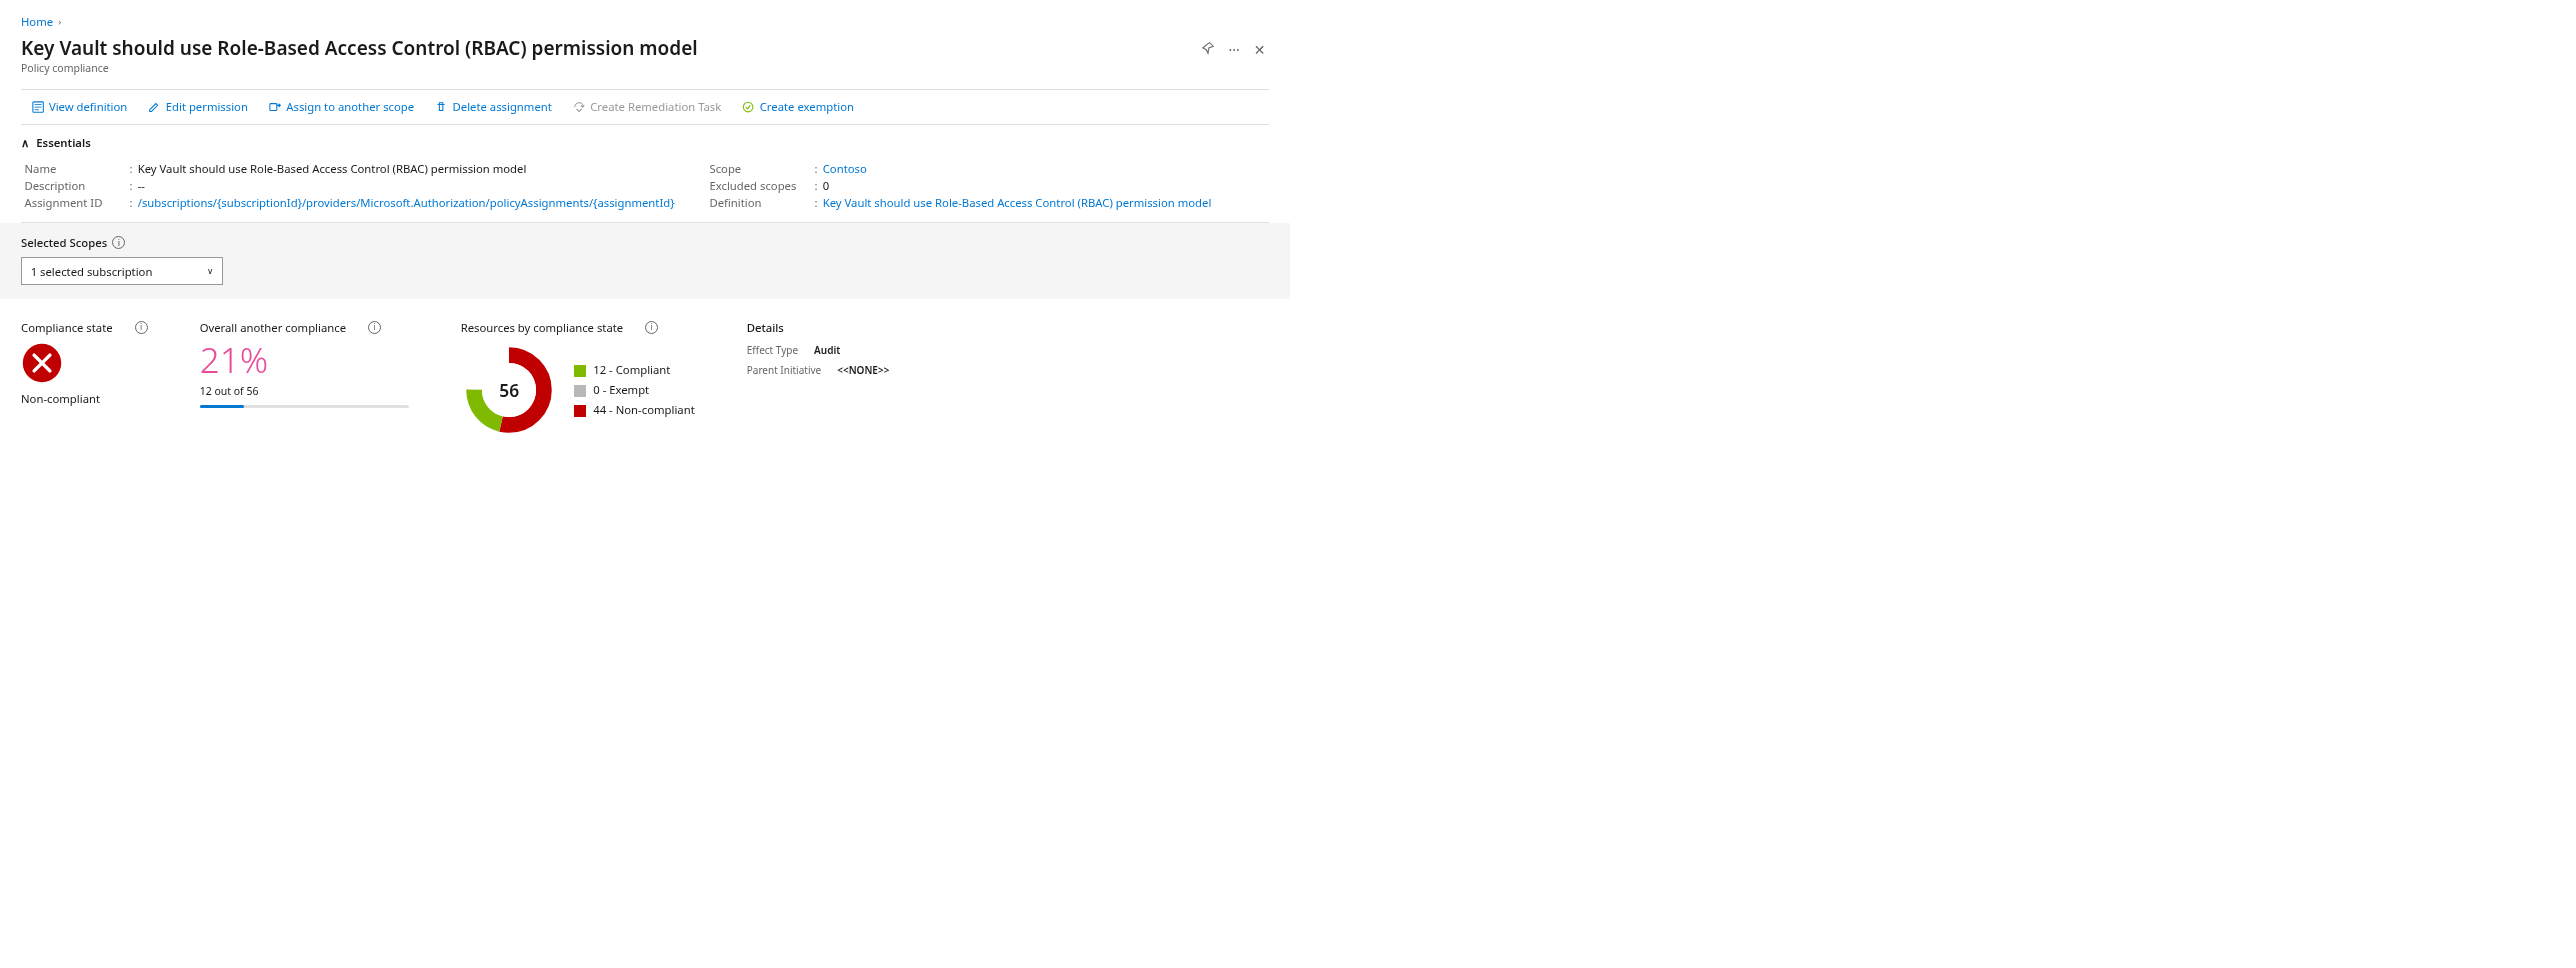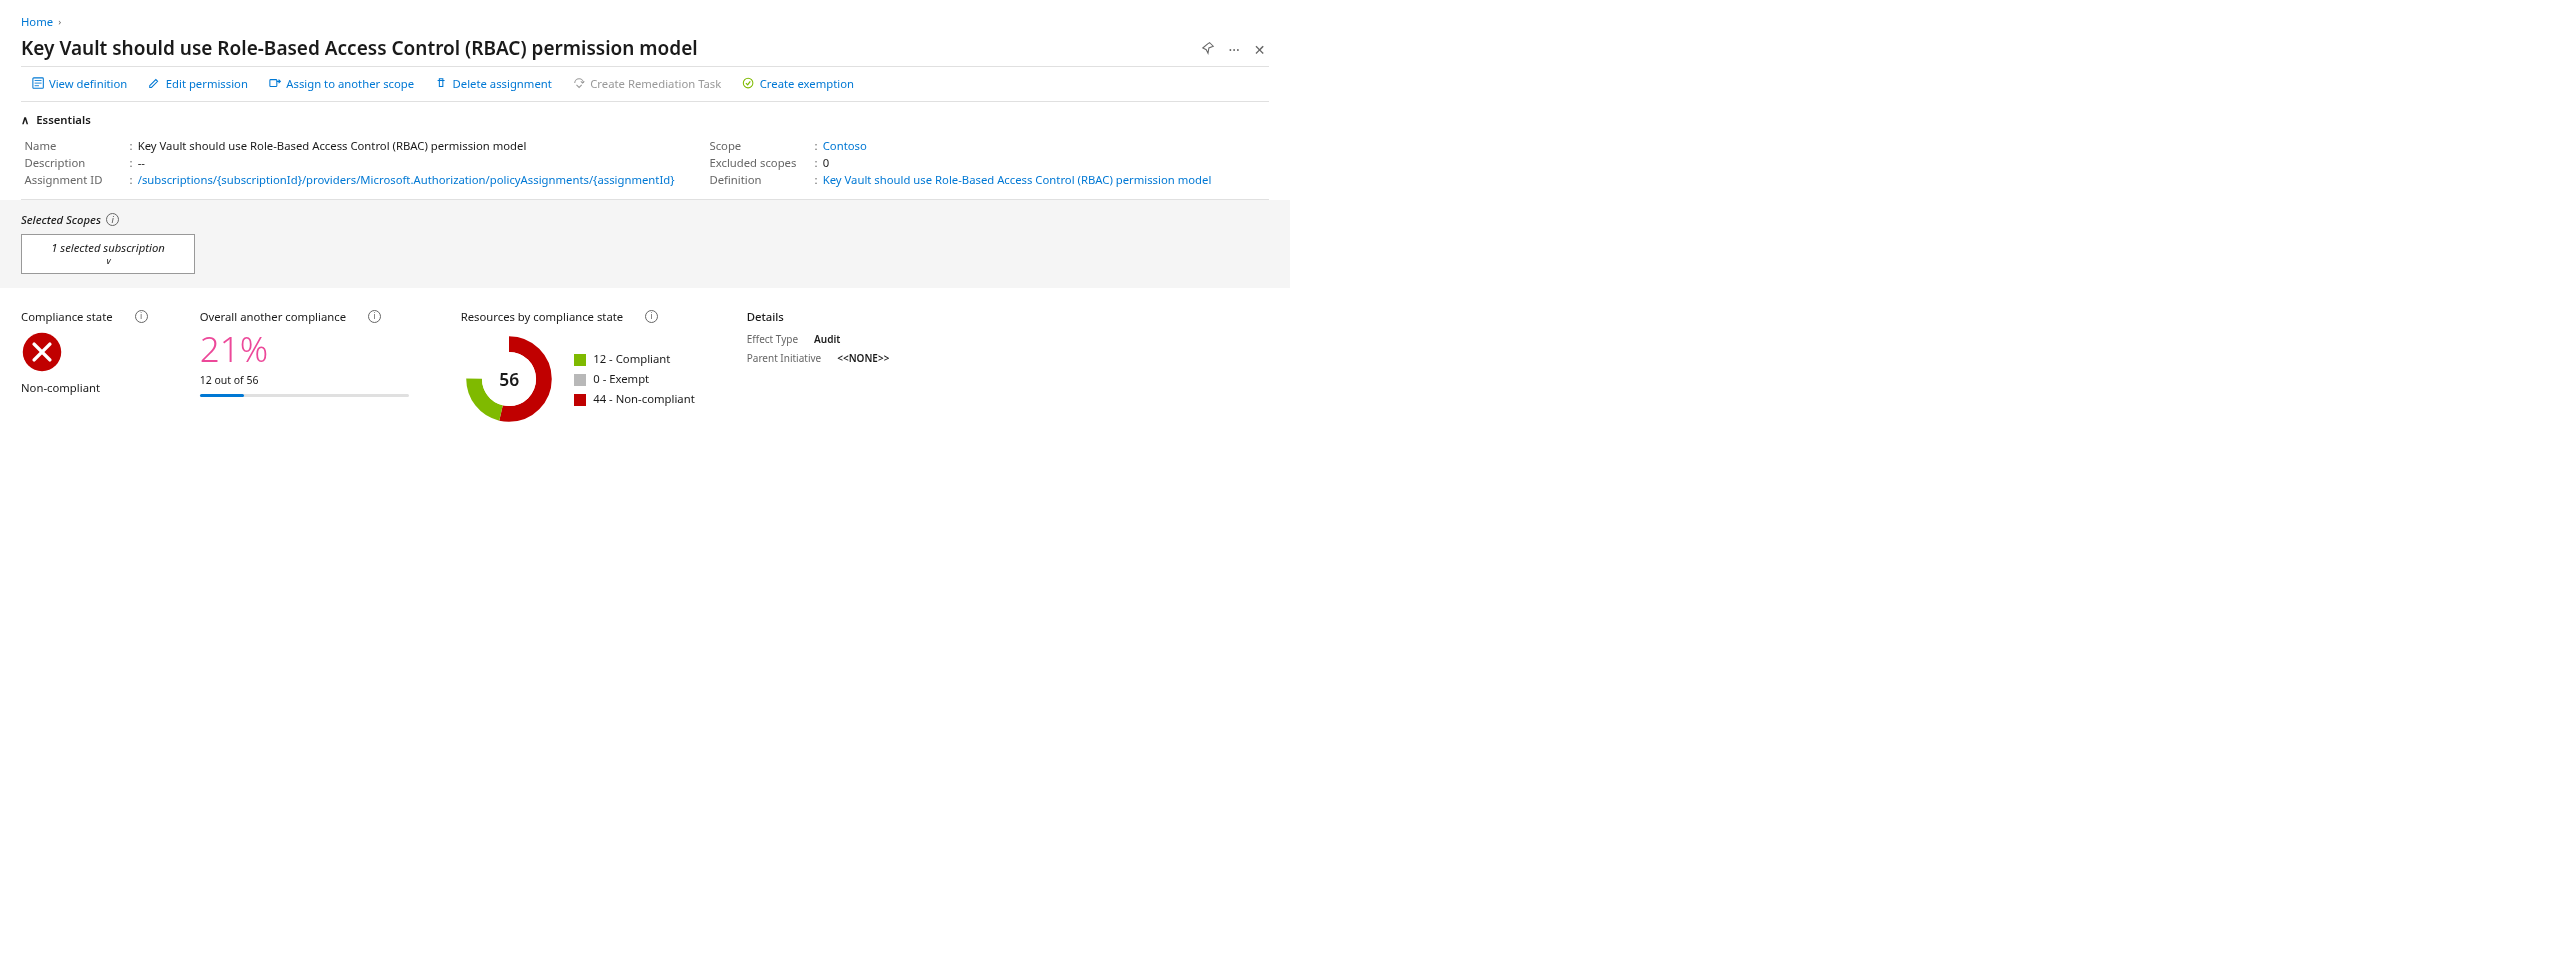--- a/index.html
+++ b/index.html
@@ -131,21 +131,20 @@
     .essentials-value.link {
       color: #0078d4;
       cursor: pointer;
     }
     .scopes-section {
       background: #f5f5f5;
       padding: 12.2px 14px 14px;
       margin: 0 -21px;
       padding-left: 21px;
       padding-right: 21px;
-      font-style: italic;
     }
     .scopes-label {
       display: flex;
       align-items: center;
       gap: 5.2px;
       font-size: 11.3px;
       font-weight: 500;
       margin-bottom: 7px;
       color: #1a1a1a;
     }
@@ -158,28 +157,27 @@
       border: 0.9px solid #666;
       border-radius: 50%;
       font-size: 8.7px;
       color: #666;
       cursor: pointer;
     }
     .scope-dropdown {
       display: flex;
       align-items: center;
       justify-content: space-between;
-      width: 174px;
+      width: 202px;
       padding: 5.2px 8.7px;
       border: 0.9px solid #999;
       background: #fff;
       cursor: pointer;
       font-size: 11.3px;
       font-family: inherit;
-      flex-direction: column;
     }
     .metrics-section {
       display: flex;
       gap: 52px;
       padding: 21px 0;
       align-items: flex-start;
     }
     .metric-block {
       display: flex;
       flex-direction: column;
@@ -289,20 +287,21 @@
 <div class="page-container">
 
   <div class="breadcrumb">
     <a class="breadcrumb-link">Home</a>
     <span class="breadcrumb-sep">›</span>
   </div>
 
   <div class="page-header">
     <div style="flex:1">
       <div class="page-title">Key Vault should use Role-Based Access Control (RBAC) permission model</div>
+      <div class="page-subtitle">Policy compliance</div>
     </div>
     <div class="header-actions">
       <span class="pin-icon" title="Pin">
         <svg width="14" height="14" viewBox="0 0 16 16" fill="none" xmlns="http://www.w3.org/2000/svg">
           <path d="M10 2L14 6L9 8L8 14L6 10L2 8L8 3Z" stroke="#666" stroke-width="1.2" fill="none"></path>
         </svg>
       </span>
       <span class="more-icon">···</span>
       <span class="close-icon">✕</span>
     </div>

